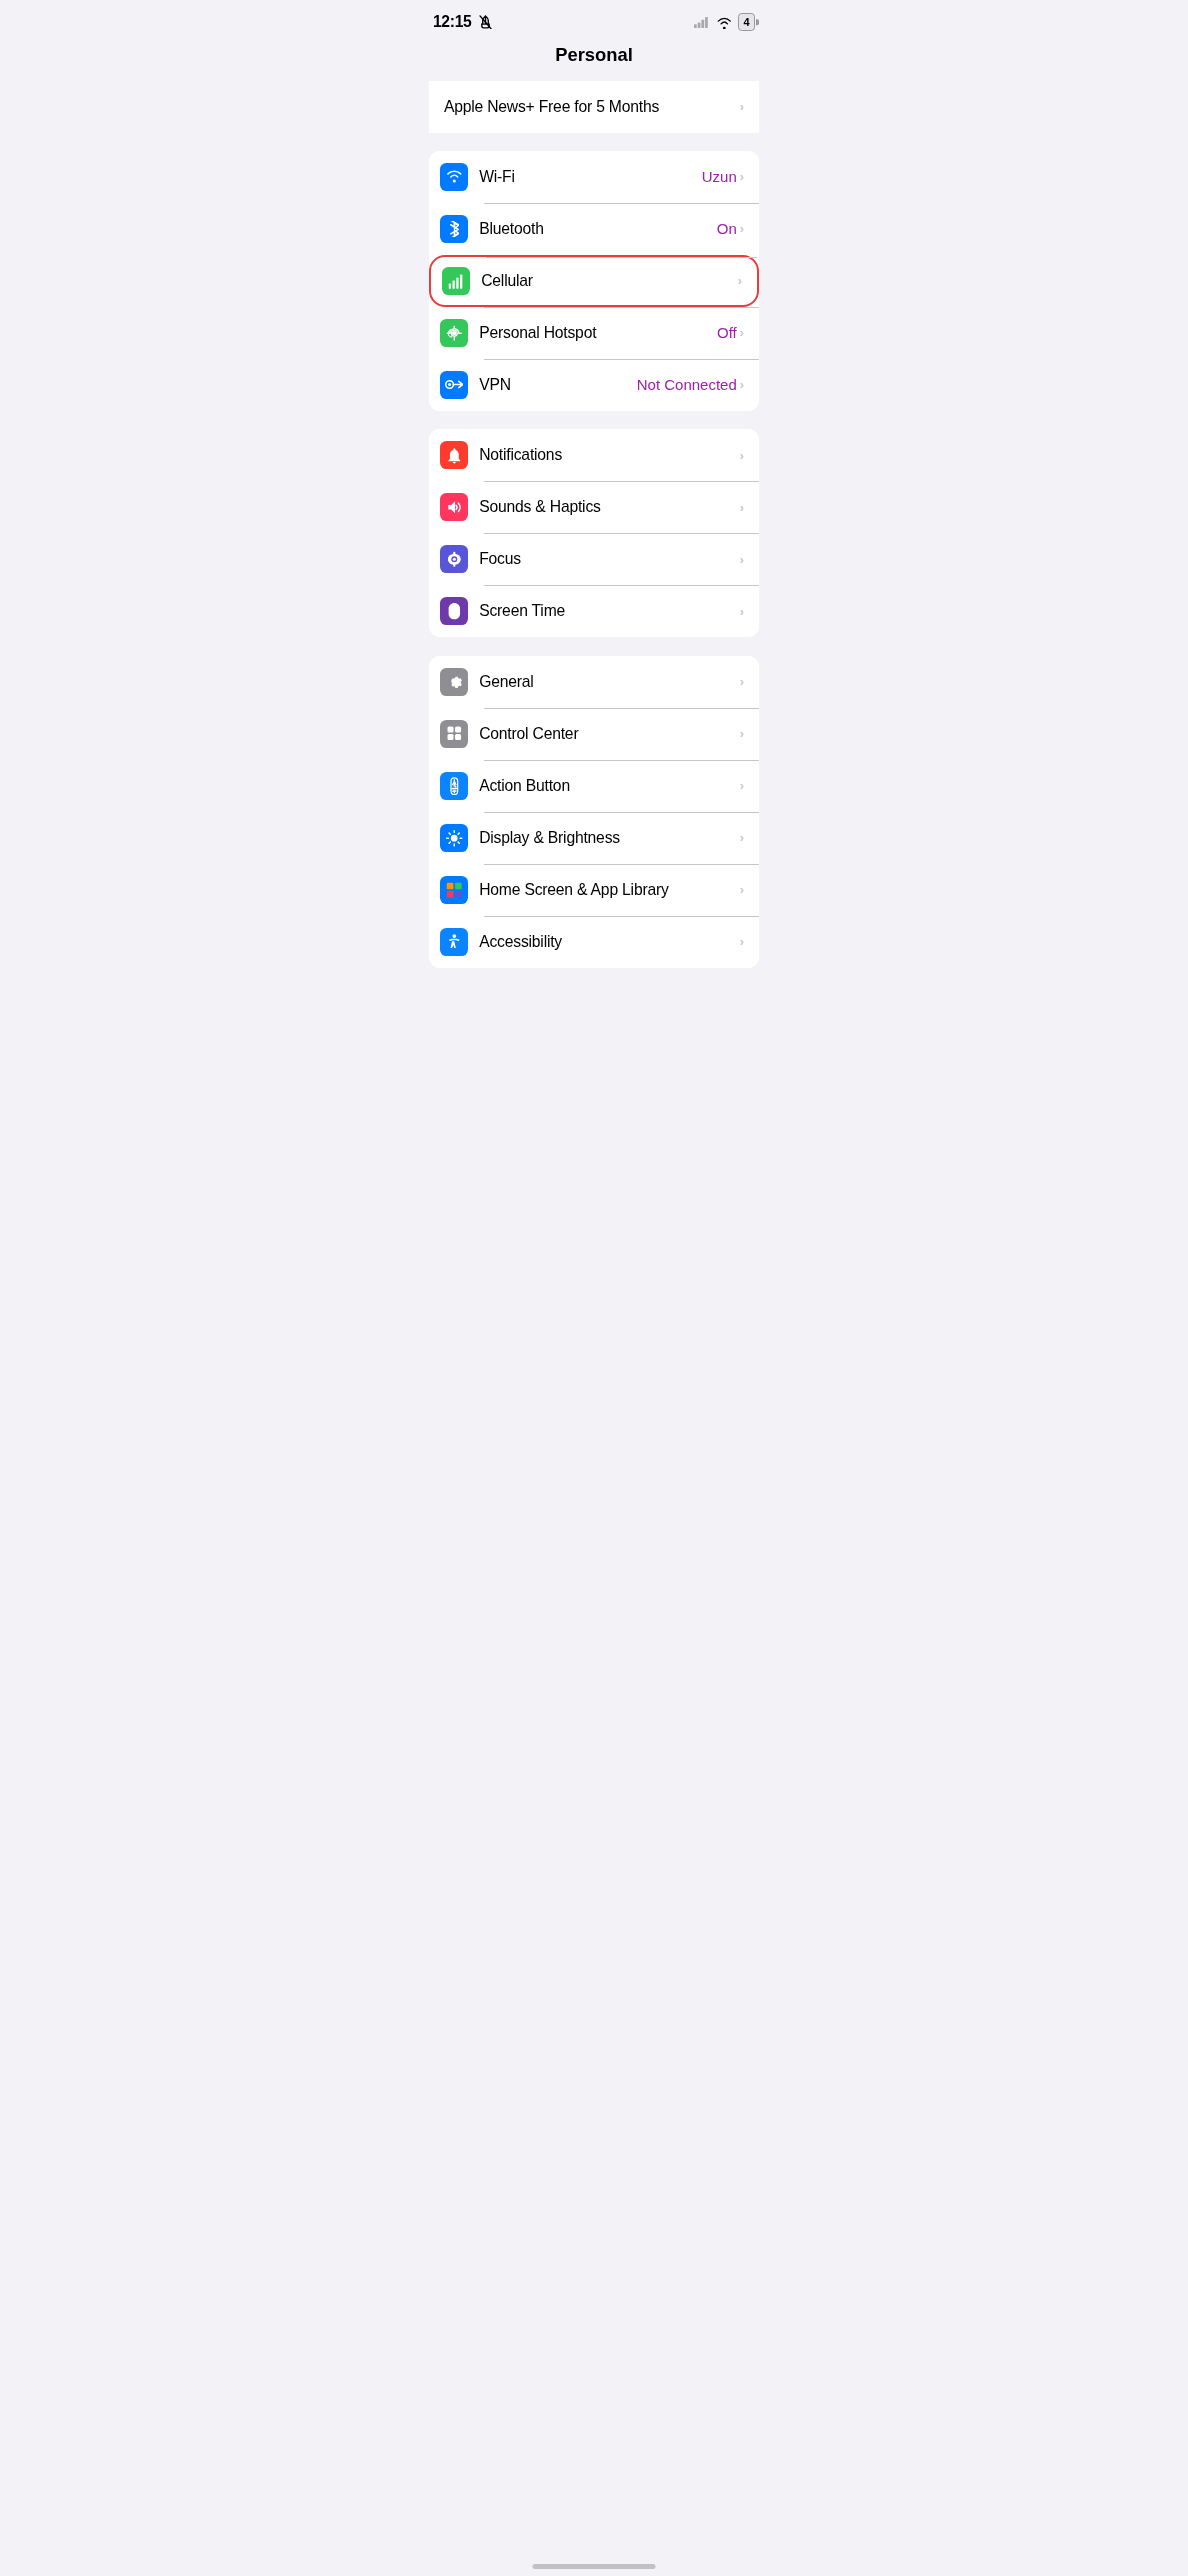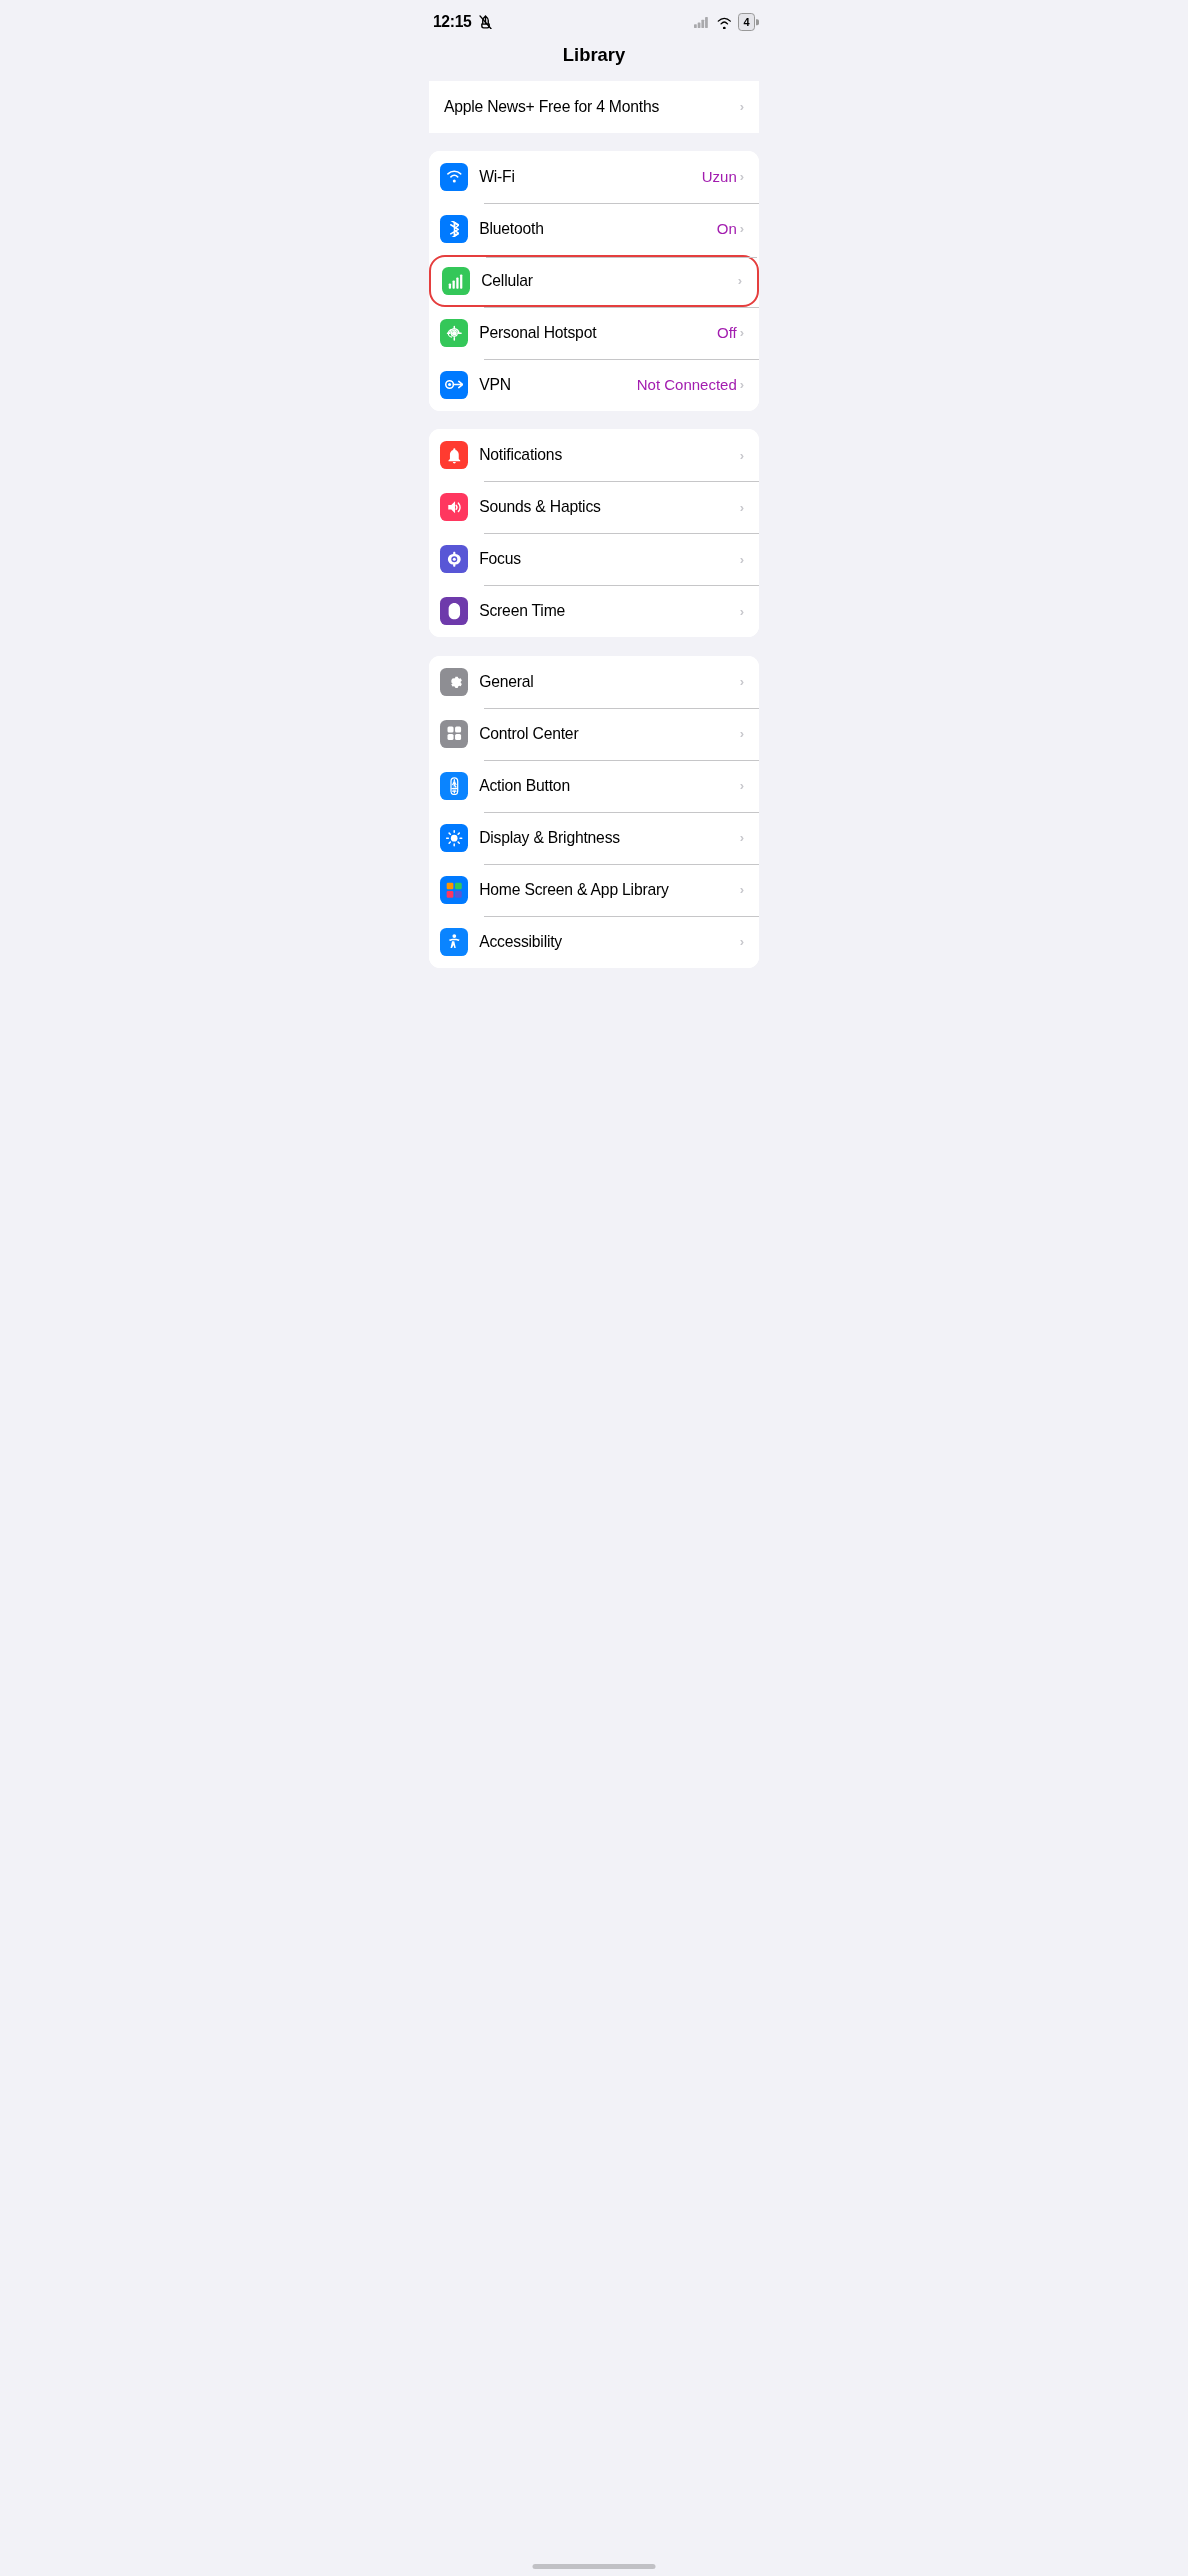--- a/index.html
+++ b/index.html
@@ -226,25 +226,25 @@
       <path d="M2.5 5.5C4.5 3.5 6.6 2.5 9 2.5s4.5 1 6.5 3" stroke="#000" stroke-width="1.5" stroke-linecap="round" fill="none"></path>
       <path d="M0 2.5C2.8 0 5.8-0 9 0s6.2 0.8 9 3" stroke="#000" stroke-width="1.5" stroke-linecap="round" fill="none" opacity="0"></path>
     </svg>
 
     <div class="battery">
       <span>4</span>
     </div>
   </div>
 </div>
 
-<div class="page-title">Library</div>
+<div class="page-title">Personal</div>
 
 <div class="promo-group">
   <div class="promo-row settings-row">
-    <span class="row-label">Apple News+ Free for 4 Months</span>
+    <span class="row-label">Apple News+ Free for 5 Months</span>
     <span class="chevron">›</span>
   </div>
 </div>
 
 <div class="settings-group">
 
 
   <div class="settings-row">
     <div class="row-icon bg-blue">
       <svg width="16.6" height="13" viewBox="0 0 22 16" fill="white">

